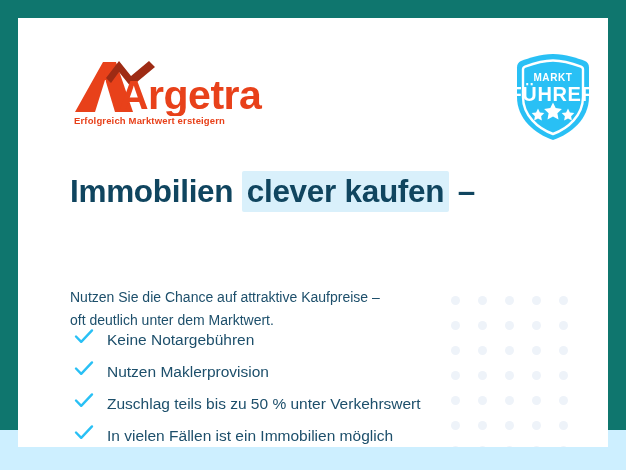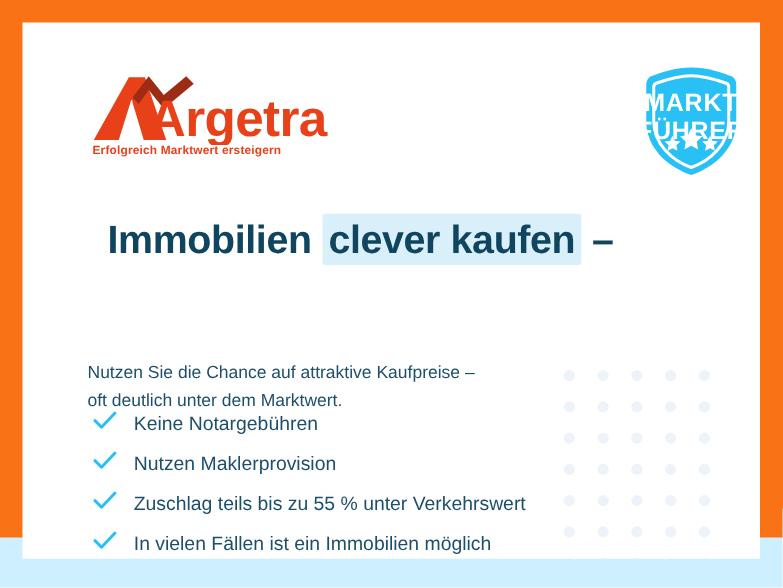--- a/index.html
+++ b/index.html
@@ -11,21 +11,21 @@
     height: 470px;
     overflow: hidden;
     background: #cdefff;
     font-family: "Liberation Sans", sans-serif;
   }
 
   .banner {
     position: relative;
     width: 626px;
     height: 430px;
-    background: #f97316;
+    background: #0f766e;
     box-sizing: border-box;
     padding-left: 35px;
   }
 
   .card {
     position: absolute;
     left: 18px;
     top: 18px;
     width: 590px;
     height: 429px;
@@ -86,37 +86,37 @@
     left: 0;
     top: 22px;
     width: 92px;
     text-align: center;
     color: #ffffff;
     font-weight: bold;
     line-height: 1.08;
     letter-spacing: 0.6px;
     pointer-events: none;
   }
-  .badge-text .l1 { font-size: 20px; display: block; }
+  .badge-text .l1 { font-size: 10px; display: block; }
   .badge-text .l2 { font-size: 20px; display: block; }
 
   
   .headline {
     position: absolute;
     left: 52px;
     top: 132px;
     z-index: 2;
     font-size: 31.5px;
     font-weight: bold;
     color: #10455f;
     line-height: 1.33;
     letter-spacing: -0.3px;
     white-space: nowrap;
   }
-  .headline .hl-line { display: block; margin-left: 16px; }
+  .headline .hl-line { display: block; }
   .headline .mark {
     background: #d9f0fb;
     padding: 2px 5px 3px 5px;
     border-radius: 2px;
     box-decoration-break: clone;
   }
 
   
   .subhead {
     position: absolute;
@@ -258,21 +258,21 @@
       <li class="check-item">
         <svg class="check-icon" viewBox="0 0 22 22">
           <path d="M3 11.5 L8.2 16.8 L19 5.4" fill="none" stroke="#29c0f5" stroke-width="2.4" stroke-linecap="round" stroke-linejoin="round"></path>
         </svg>
         <span class="check-label">Nutzen Maklerprovision</span>
       </li>
       <li class="check-item">
         <svg class="check-icon" viewBox="0 0 22 22">
           <path d="M3 11.5 L8.2 16.8 L19 5.4" fill="none" stroke="#29c0f5" stroke-width="2.4" stroke-linecap="round" stroke-linejoin="round"></path>
         </svg>
-        <span class="check-label">Zuschlag teils bis zu 55 % unter Verkehrswert</span>
+        <span class="check-label">Zuschlag teils bis zu 50 % unter Verkehrswert</span>
       </li>
       <li class="check-item">
         <svg class="check-icon" viewBox="0 0 22 22">
           <path d="M3 11.5 L8.2 16.8 L19 5.4" fill="none" stroke="#29c0f5" stroke-width="2.4" stroke-linecap="round" stroke-linejoin="round"></path>
         </svg>
         <span class="check-label">In vielen Fällen ist ein Immobilien möglich</span>
       </li>
     </ul>
 
   </div>

